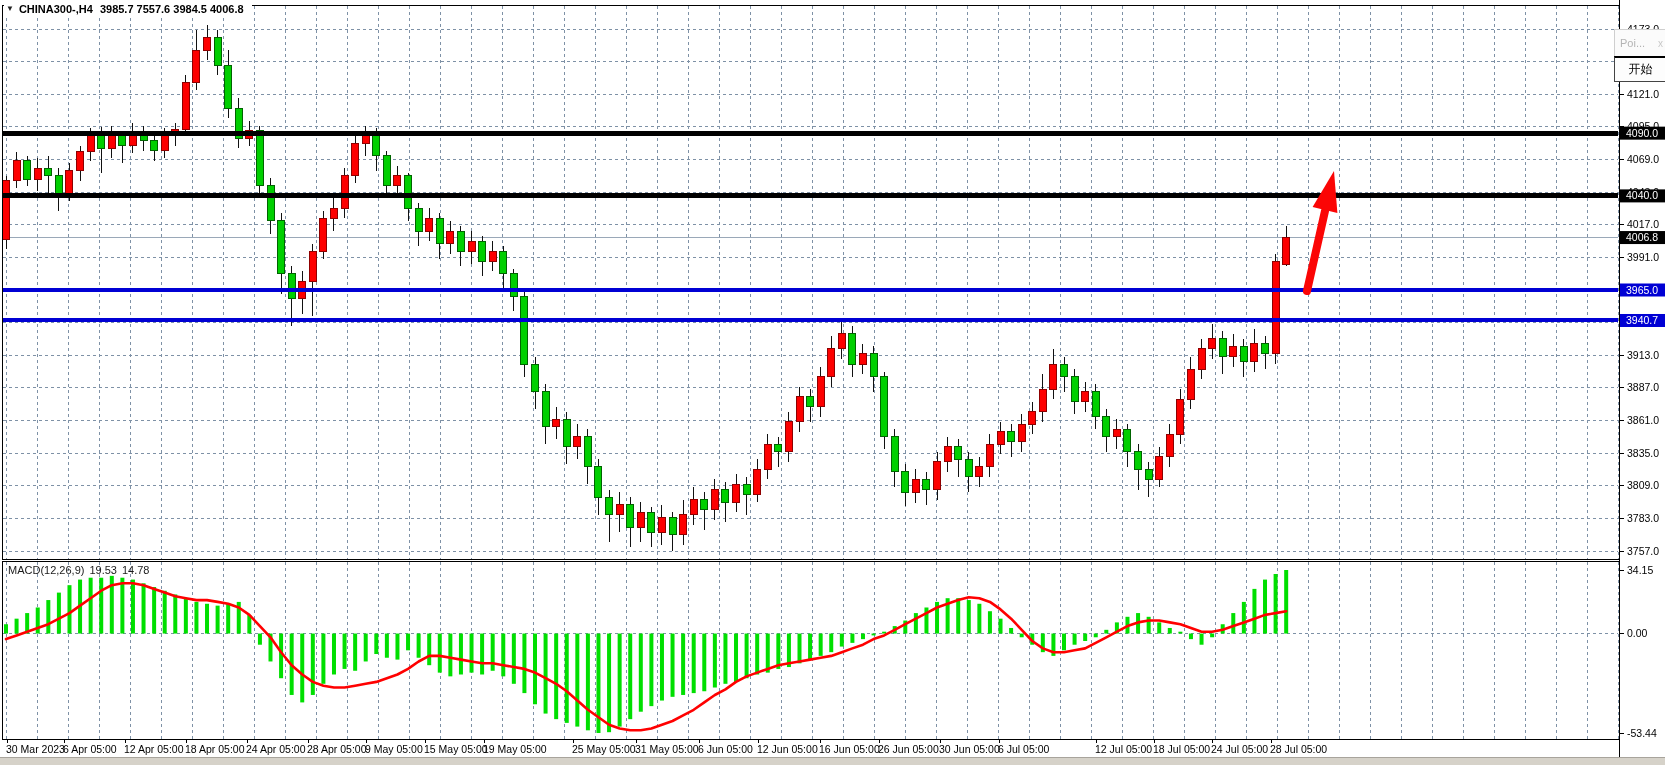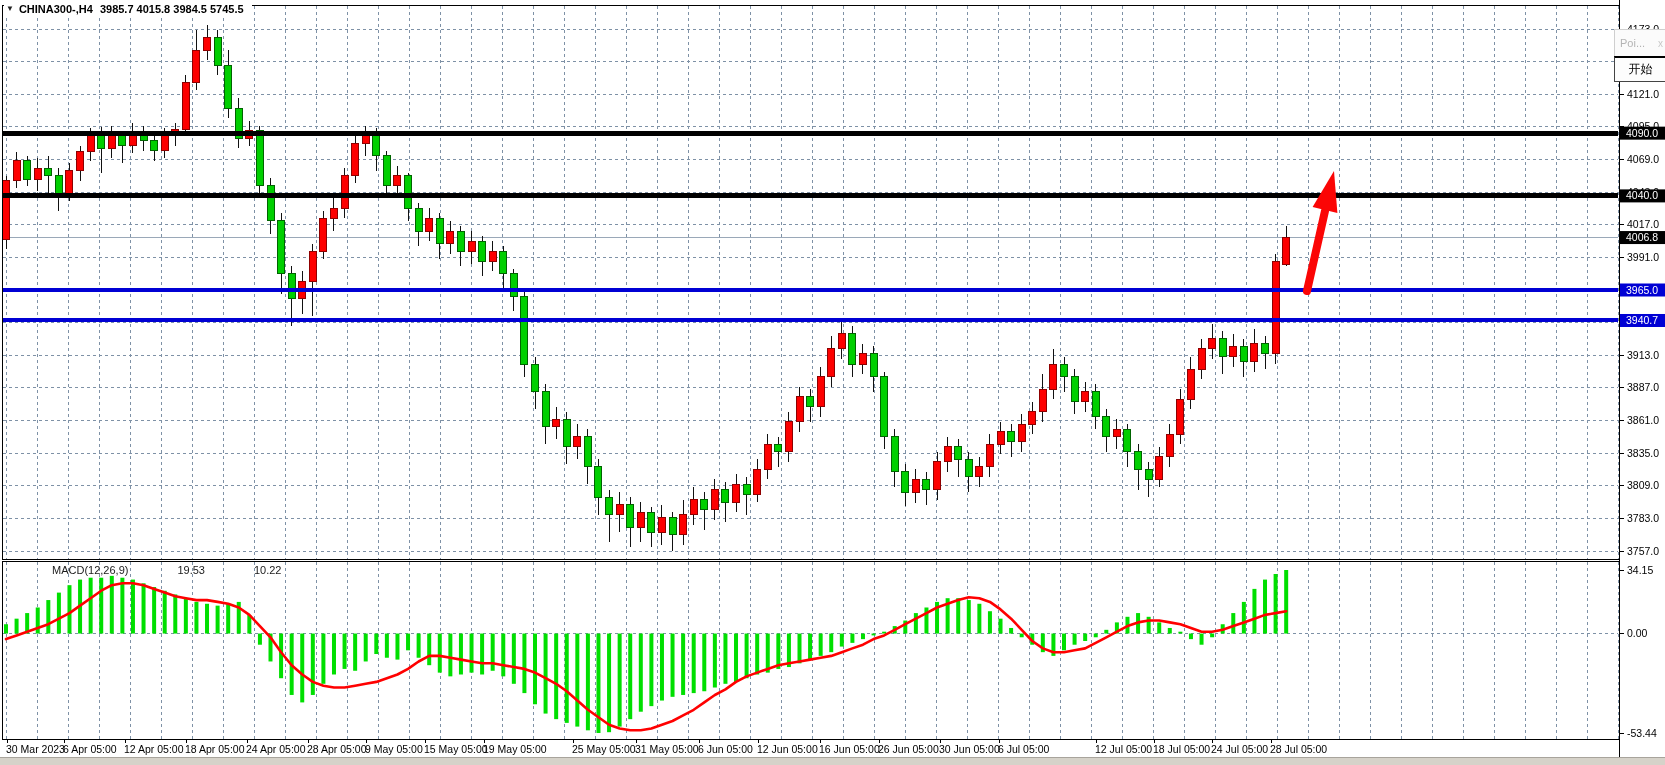--- a/index.html
+++ b/index.html
@@ -5,21 +5,21 @@
   html,body{margin:0;padding:0;background:#fff;}
   .stage{position:relative;width:1665px;height:765px;overflow:hidden;background:#ffffff;
          font-family:"Liberation Sans", sans-serif;}
   svg{position:absolute;left:0;top:0;}
   .titlebar{position:absolute;left:4px;top:1px;height:15px;background:#ffffff;
             display:flex;align-items:center;padding:0 8px 0 2px;z-index:5;}
   .titlebar .tri{font-size:8px;color:#222;margin-right:5px;line-height:10px;}
   .titlebar .sym,.titlebar .ohlc{font-size:11px;font-weight:700;color:#000;white-space:pre;}
   .titlebar .ohlc{margin-left:7px;}
   .macdlabel{position:absolute;left:8px;top:564px;font-size:11px;color:#1a1a1a;z-index:4;white-space:pre;}
-  .macdlabel span{margin-right:5px;margin-left:44px;}
+  .macdlabel span{margin-right:5px;}
   .poi{position:absolute;left:1614px;top:29px;width:51px;height:26px;background:#fbfbfb;
        border:1px solid #cfcfcf;z-index:6;display:flex;align-items:center;}
   .poi .ptitle{font-size:11px;font-weight:400;color:#b4b4b4;padding-left:5px;flex:1;}
   .poi .pclose{font-size:10px;color:#c8c8c8;padding:0 3px;cursor:default;}
   .startbtn{position:absolute;left:1614px;top:56px;width:51px;height:23px;background:#fdfdfd;
             border:1px solid #444;border-top:2px solid #000;z-index:6;
             font-size:12px;color:#000;display:flex;align-items:center;justify-content:center;}
   .bottomstrip{position:absolute;left:0;top:757px;width:1665px;height:8px;background:#d6d2c9;
                border-top:1px solid #a8a49c;z-index:3;}
 </style>
@@ -635,24 +635,24 @@
       </g>
       <g>
         <line x1="1307" y1="291" x2="1325" y2="211" stroke="#fb0505" stroke-width="8" stroke-linecap="round"></line>
         <polygon points="1334,171 1312.6,207.1 1337.4,212.9" fill="#fb0505"></polygon>
       </g>
     </svg>
 
   <div class="titlebar">
     <span class="tri">▼</span>
     <span class="sym">CHINA300-,H4</span>
-    <span class="ohlc">3985.7 4015.8 3984.5 5745.5</span>
+    <span class="ohlc">3985.7 7557.6 3984.5 4006.8</span>
   </div>
 
-  <div class="macdlabel"><span>MACD(12,26,9)</span><span>19.53</span><span>10.22</span></div>
+  <div class="macdlabel"><span>MACD(12,26,9)</span><span>19.53</span><span>14.78</span></div>
 
   <div class="poi">
     <span class="ptitle">Poi...</span>
     <span class="pclose">x</span>
   </div>
 
   <div class="startbtn">开始</div>
 
   <div class="bottomstrip"></div>
 </div>

